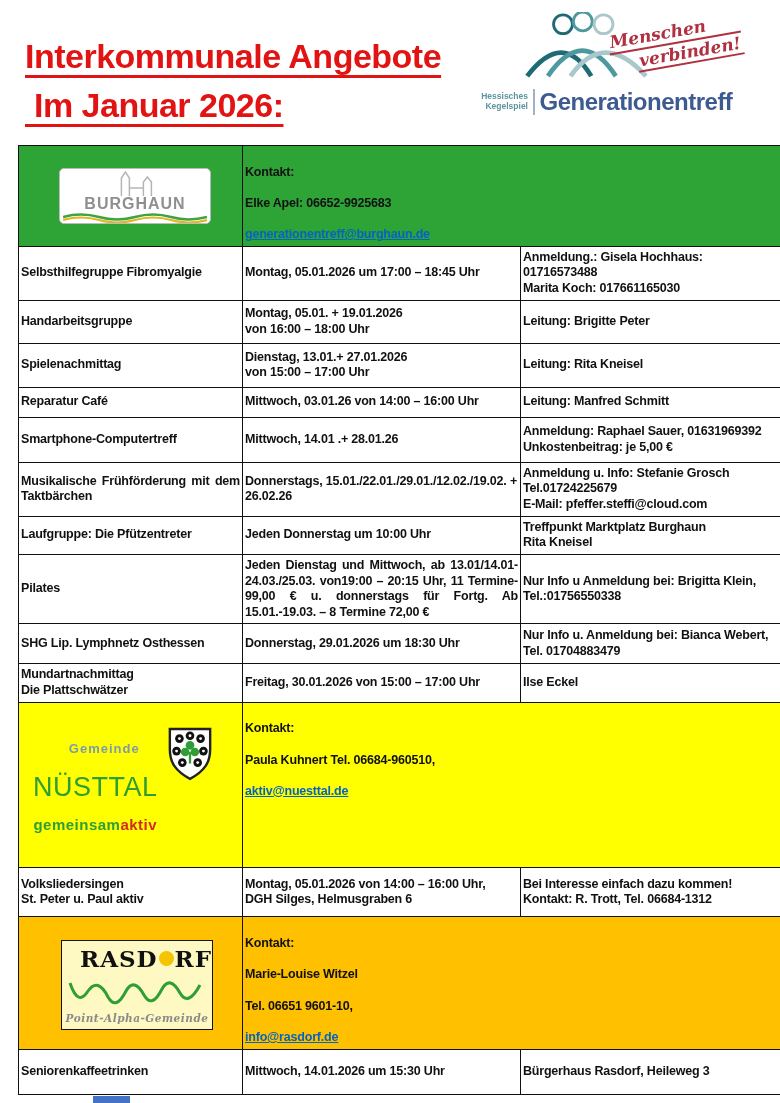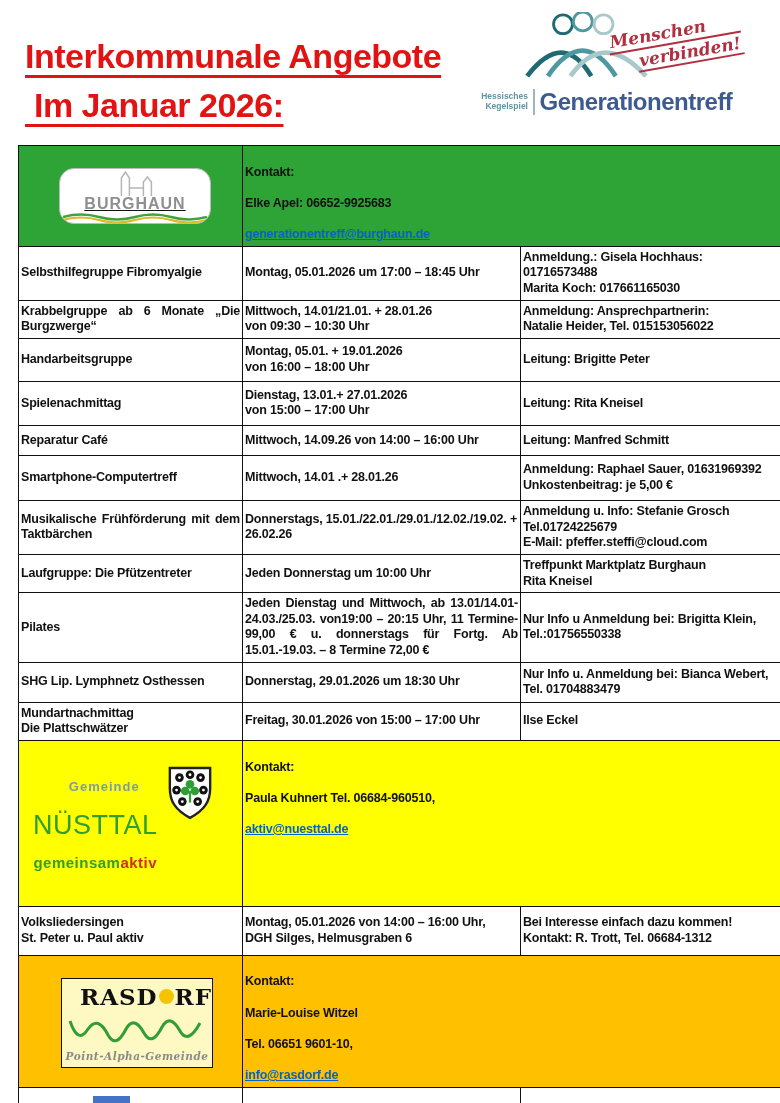--- a/index.html
+++ b/index.html
@@ -31,23 +31,23 @@
   .sub-regular{font-weight:bold;white-space:pre-line;}
 
   
   tr.band-green td{background:#2EA437;vertical-align:top;}
   tr.band-yellow td{background:#FFFF00;vertical-align:top;}
   tr.band-orange td{background:#FFC000;vertical-align:top;}
   td.contact{font-size:13.5px;line-height:1.55;padding-top:6px;padding-left:10px;}
   a.maillink{color:#0563C1;text-decoration:underline;font-weight:bold;cursor:pointer;display:inline-block;}
 
   
-  .burghaun-box{width:150px;height:54px;background:#fff;border:1px solid #bbb;border-radius:15px;
+  .burghaun-box{width:150px;height:54px;background:#fff;border:1px solid #bbb;border-radius:5px;
     margin:3px auto 0 38px;display:flex;flex-direction:column;align-items:center;justify-content:flex-end;
-    position:relative;overflow:hidden;text-decoration:underline;}
+    position:relative;overflow:hidden;}
   .burghaun-box .bname{color:#8f8f8f;font-size:16px;font-weight:600;letter-spacing:1px;line-height:1;margin-bottom:1px;}
   .burghaun-box svg.church{position:absolute;top:1px;left:50%;transform:translateX(-46%);}
 
   
   .nuesttal-logo{display:flex;padding:4px 0 0 12px;}
   .nu-text{text-align:center;}
   .nu-gemeinde{color:#7E9BAA;font-size:13px;font-weight:bold;letter-spacing:1px;margin-left:18px;}
   .nu-name{color:#2F9E35;font-size:27px;font-weight:normal;letter-spacing:0.5px;line-height:1.05;}
   .nu-tag{font-size:15px;font-weight:bold;letter-spacing:0.5px;line-height:1.1;}
   .nu-tag .g{color:#2F9E35;}
@@ -126,42 +126,35 @@
         <a class="maillink">generationentreff@burghaun.de</a>
       </td>
     </tr>
 
     <tr style="height:43px">
       <td>Selbsthilfegruppe Fibromyalgie</td>
       <td>Montag, 05.01.2026  um 17:00 – 18:45 Uhr</td>
       <td>Anmeldung.: Gisela Hochhaus: 01716573488
 Marita Koch: 017661165030</td>
     </tr>
-    <tr style="height:38px">
-      <td class="justify">Krabbelgruppe ab 6 Monate „Die Burgzwerge“</td>
-      <td>Mittwoch, 14.01/21.01. + 28.01.26
-von 09:30 – 10:30 Uhr</td>
-      <td>Anmeldung: Ansprechpartnerin:
-Natalie Heider, Tel. 015153056022</td>
-    </tr>
     <tr style="height:43px">
       <td>Handarbeitsgruppe</td>
       <td>Montag, 05.01. + 19.01.2026
 von 16:00 – 18:00 Uhr</td>
       <td>Leitung: Brigitte Peter</td>
     </tr>
     <tr style="height:44px">
       <td>Spielenachmittag</td>
       <td>Dienstag, 13.01.+ 27.01.2026
 von 15:00 – 17:00 Uhr</td>
       <td>Leitung: Rita Kneisel</td>
     </tr>
     <tr style="height:30px">
       <td>Reparatur Café</td>
-      <td>Mittwoch, 14.09.26 von 14:00 – 16:00 Uhr</td>
+      <td>Mittwoch, 03.01.26 von 14:00 – 16:00 Uhr</td>
       <td>Leitung: Manfred Schmitt</td>
     </tr>
     <tr style="height:45px">
       <td>Smartphone-Computertreff</td>
       <td>Mittwoch, 14.01 .+ 28.01.26</td>
       <td>Anmeldung: Raphael Sauer, 01631969392
 Unkostenbeitrag: je 5,00 €</td>
     </tr>
     <tr style="height:54px">
       <td class="justify">Musikalische Frühförderung mit dem Taktbärchen</td>

